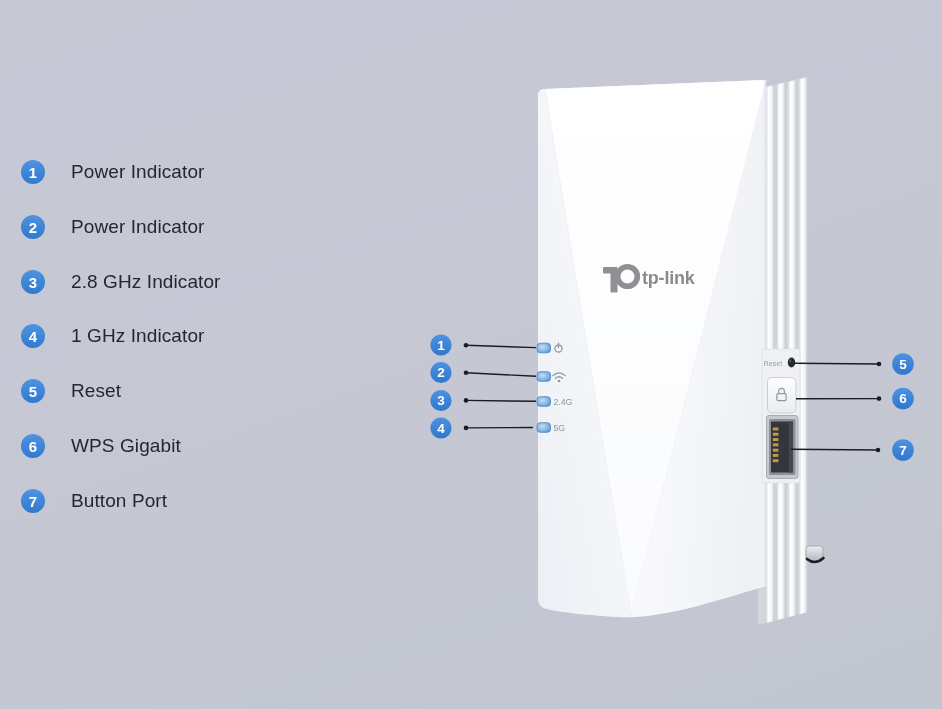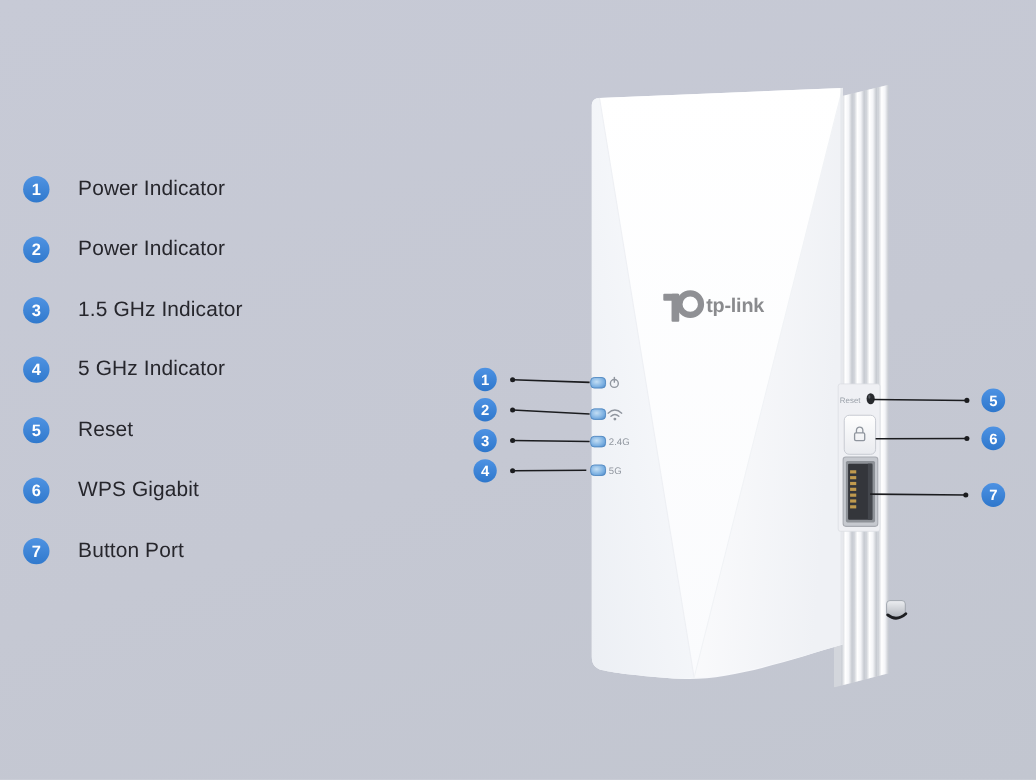--- a/index.html
+++ b/index.html
@@ -37,25 +37,25 @@
     <div class="legend-item" style="top:160px">
       <span class="badge">1</span>
       <span class="legend-label">Power Indicator</span>
     </div>
     <div class="legend-item" style="top:215px">
       <span class="badge">2</span>
       <span class="legend-label">Power Indicator</span>
     </div>
     <div class="legend-item" style="top:270px">
       <span class="badge">3</span>
-      <span class="legend-label">1.5 GHz Indicator</span>
+      <span class="legend-label">2.8 GHz Indicator</span>
     </div>
     <div class="legend-item" style="top:324px">
       <span class="badge">4</span>
-      <span class="legend-label">5 GHz Indicator</span>
+      <span class="legend-label">1 GHz Indicator</span>
     </div>
     <div class="legend-item" style="top:379px">
       <span class="badge">5</span>
       <span class="legend-label">Reset</span>
     </div>
     <div class="legend-item" style="top:434px">
       <span class="badge">6</span>
       <span class="legend-label">WPS Gigabit</span>
     </div>
     <div class="legend-item" style="top:489px">

